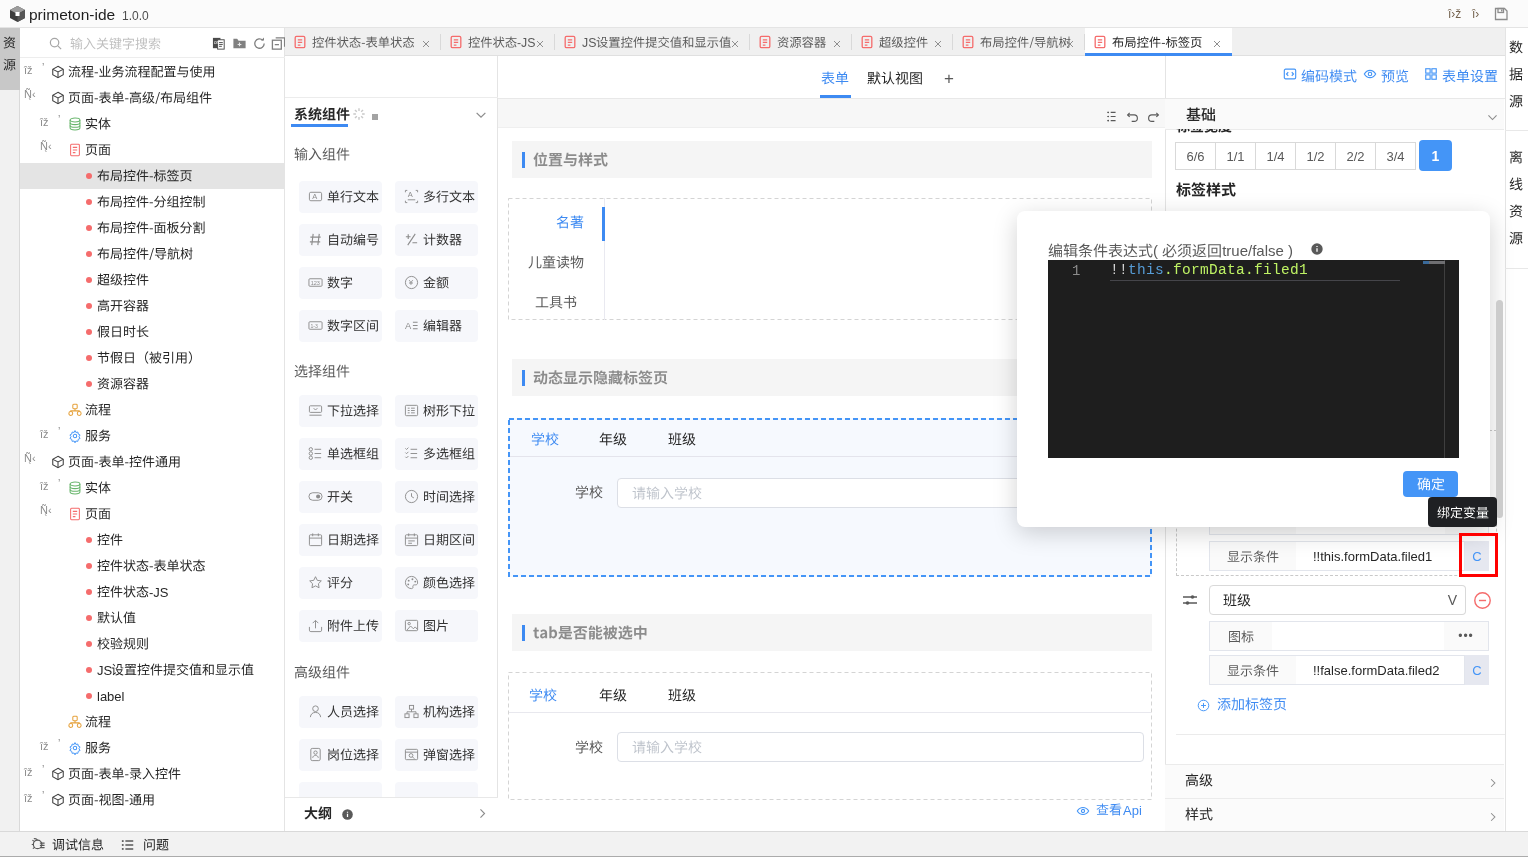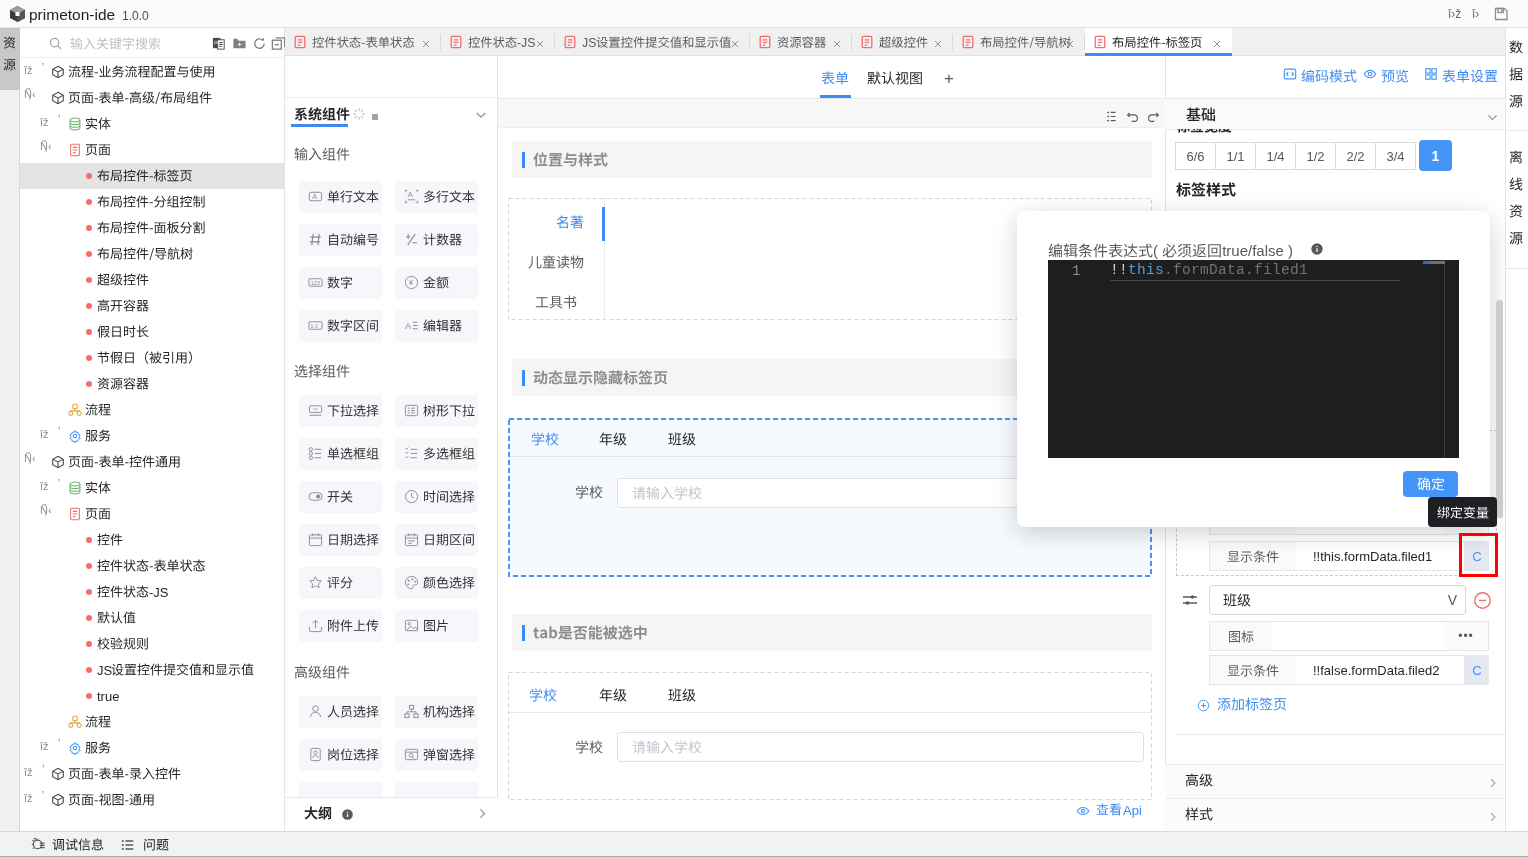--- a/index.html
+++ b/index.html
@@ -618,21 +618,21 @@
         <use href="#g68" x="5000"></use>
         <use href="#g61" x="6000"></use>
         <use href="#g69" x="7000"></use>
         <use href="#g70" x="8000"></use>
         <use href="#g71" x="9000"></use>
         <use href="#g61" x="10000"></use>
       </g>
     </svg>
   </div>
 <div class="abs" style="left:86px;top:693px;width:6px;height:6px;background:#f56c6c;border-radius:50%"></div>
-<div class="abs" style="left:97px;top:690px;font-size:13px;color:#262626;font-weight:normal;line-height:1;">true</div>
+<div class="abs" style="left:97px;top:690px;font-size:13px;color:#262626;font-weight:normal;line-height:1;">label</div>
 <div class="abs" style="left:68px;top:715px;width:14px;height:14px;"><svg width="14" height="14" viewBox="0 0 16 16" fill="none">
       <rect x="5.5" y="1.5" width="5" height="5" rx="1" stroke="#e6a23c" stroke-width="1.2"></rect>
       <circle cx="3.2" cy="12" r="2.2" stroke="#e6a23c" stroke-width="1.2"></circle>
       <circle cx="12.8" cy="12" r="2.2" stroke="#e6a23c" stroke-width="1.2"></circle>
       <path d="M8 6.5v2.5M8 9H3.2v1M8 9h4.8v1" stroke="#e6a23c" stroke-width="1.2"></path>
     </svg></div>
 <div class="abs" style="left:85px;top:715px">
     <svg class="ct " width="26.0" height="13" viewBox="0 0 2000 1000">
       <g fill="#262626" transform="translate(0,880) scale(1,-1)">
         <use href="#g9"></use>
@@ -1797,21 +1797,21 @@
       </g>
     </svg>
     <span style="font-size:15px;color:#595959">true/false&nbsp;)</span>
   </div>
 <div class="abs" style="left:1310px;top:242px;width:14px;height:14px;z-index:11"><svg width="14" height="14" viewBox="0 0 16 16" fill="none">
       <circle cx="8" cy="8" r="6.5" fill="#595959"></circle>
       <path d="M8 4.6v1.2M8 7.2v4" stroke="#fff" stroke-width="1.5"></path>
     </svg></div>
 <div class="abs" style="left:1048px;top:260px;width:411px;height:198px;background:#1e1e1e;z-index:11">
     <div style="position:absolute;left:24px;top:3px;font-family:'Liberation Mono',monospace;font-size:14px;color:#8c8c8c">1</div>
-    <div style="position:absolute;left:62px;top:2px;font-family:'Liberation Mono',monospace;font-size:14.5px;letter-spacing:0.3px"><span style="color:#d4d4d4">!!</span><span style="color:#569cd6">this</span><span style="color:#737373">.formData.filed1</span></div>
+    <div style="position:absolute;left:62px;top:2px;font-family:'Liberation Mono',monospace;font-size:14.5px;letter-spacing:0.3px"><span style="color:#d4d4d4">!!</span><span style="color:#569cd6">this</span><span style="color:#bef264">.formData.filed1</span></div>
     <div style="position:absolute;left:62px;top:20px;width:290px;height:1px;background:#45454a"></div>
     <div style="position:absolute;right:14px;top:0;width:1px;height:198px;background:#3f3f3f"></div>
     <div style="position:absolute;right:30px;top:1px;width:6px;height:3px;background:#3a6a9a"></div>
     <div style="position:absolute;right:14px;top:1px;width:16px;height:3px;background:#6f6f72"></div>
   </div>
 <div class="abs" style="left:1403px;top:471px;width:55px;height:26px;background:#4495f7;border-radius:4px;display:flex;align-items:center;justify-content:center;z-index:11">
     <svg class="ct " width="28.0" height="14" viewBox="0 0 2000 1000">
       <g fill="#ffffff" transform="translate(0,880) scale(1,-1)">
         <use href="#g183"></use>
         <use href="#g184" x="1000"></use>

